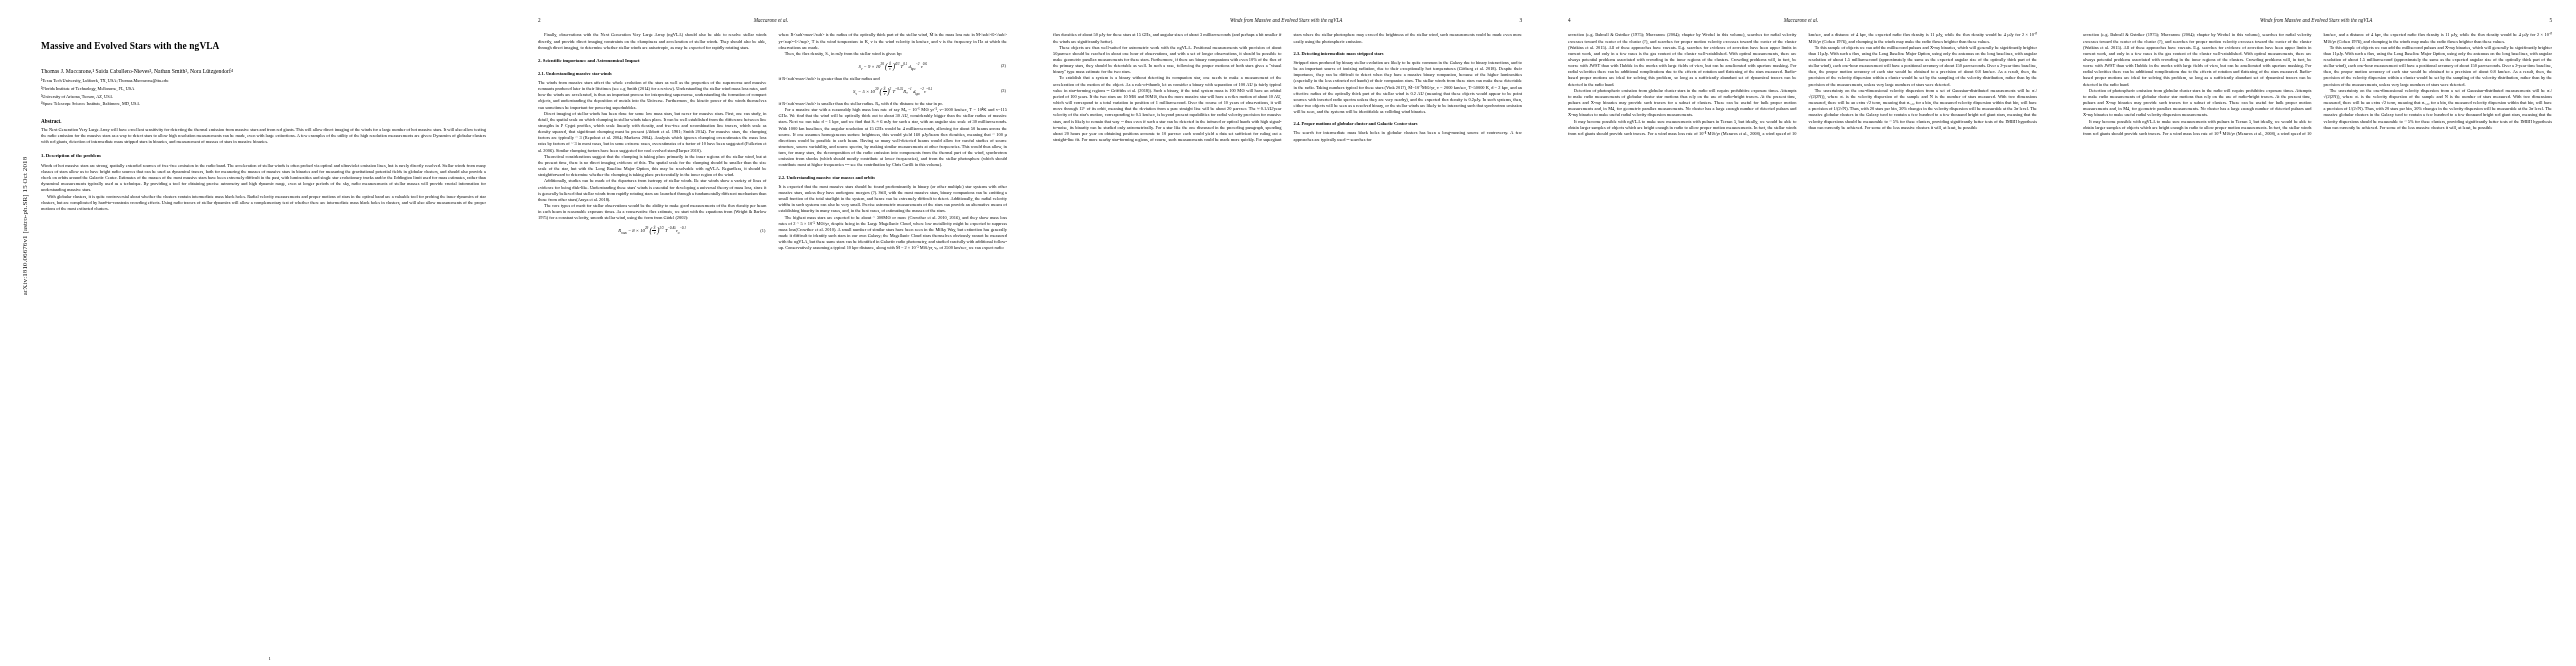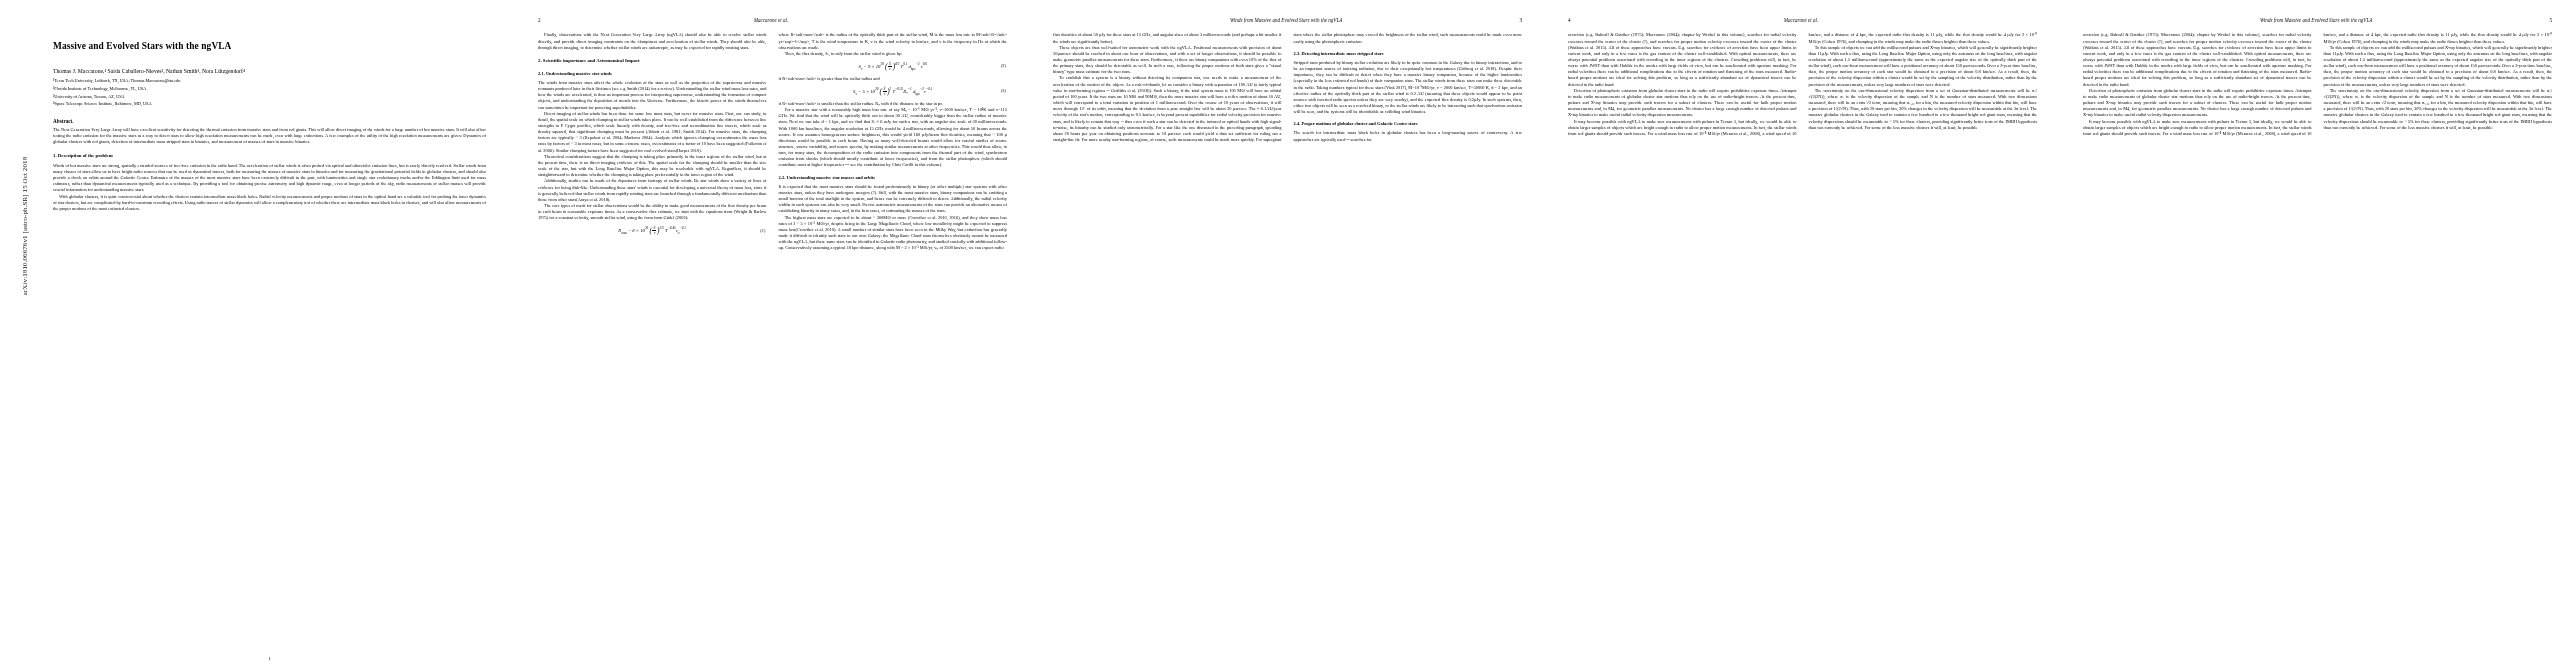--- a/index.html
+++ b/index.html
@@ -22,21 +22,21 @@
     flex-direction: row;
   }
   .page {
     position: relative;
     width: 515px;
     height: 667px;
     box-sizing: border-box;
     padding: 16.7px 23px 14.5px 23px;
     background: #ffffff;
   }
-  .page.p1 { padding-left: 53px; padding-right: 29px; }
+  .page.p1 { padding-left: 41px; padding-right: 29px; }
 
   
   .arxiv-stamp {
     position: absolute;
     left: -131px;
     top: 222px;
     width: 311px;
     transform: rotate(-90deg);
     transform-origin: center center;
     font-family: "Liberation Serif", serif;

